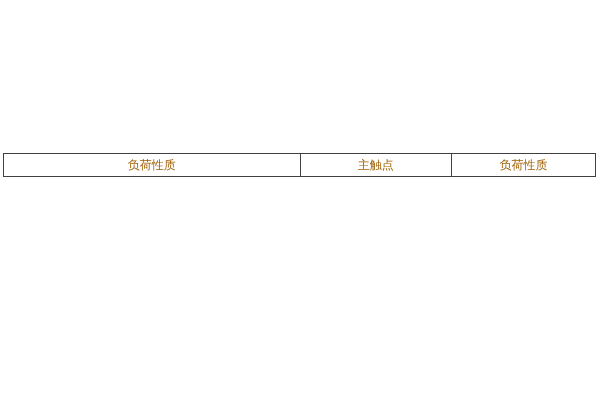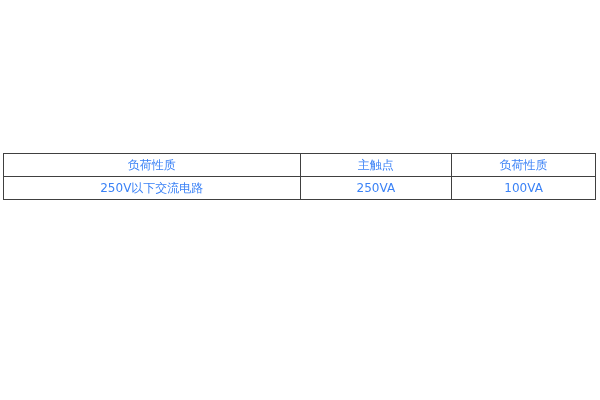--- a/index.html
+++ b/index.html
@@ -25,21 +25,21 @@
   }
   .spec-table th,
   .spec-table td {
     border: 1px solid #404040;
     height: 23px;
     padding: 0 4px;
     text-align: center;
     vertical-align: middle;
     font-size: 12px;
     font-weight: 400;
-    color: #3b82f6;
+    color: #a16207;
     line-height: 1;
     white-space: nowrap;
     overflow: hidden;
     background: #ffffff;
   }
 </style>
 </head>
 <body>
 
 <table class="spec-table">
@@ -49,19 +49,14 @@
     <col style="width:24.3%">
   </colgroup>
   <thead>
     <tr>
       <th>负荷性质</th>
       <th>主触点</th>
       <th>负荷性质</th>
     </tr>
   </thead>
   <tbody>
-    <tr>
-      <td>250V以下交流电路</td>
-      <td>250VA</td>
-      <td>100VA</td>
-    </tr>
   </tbody>
 </table>
 
 </body></html>

